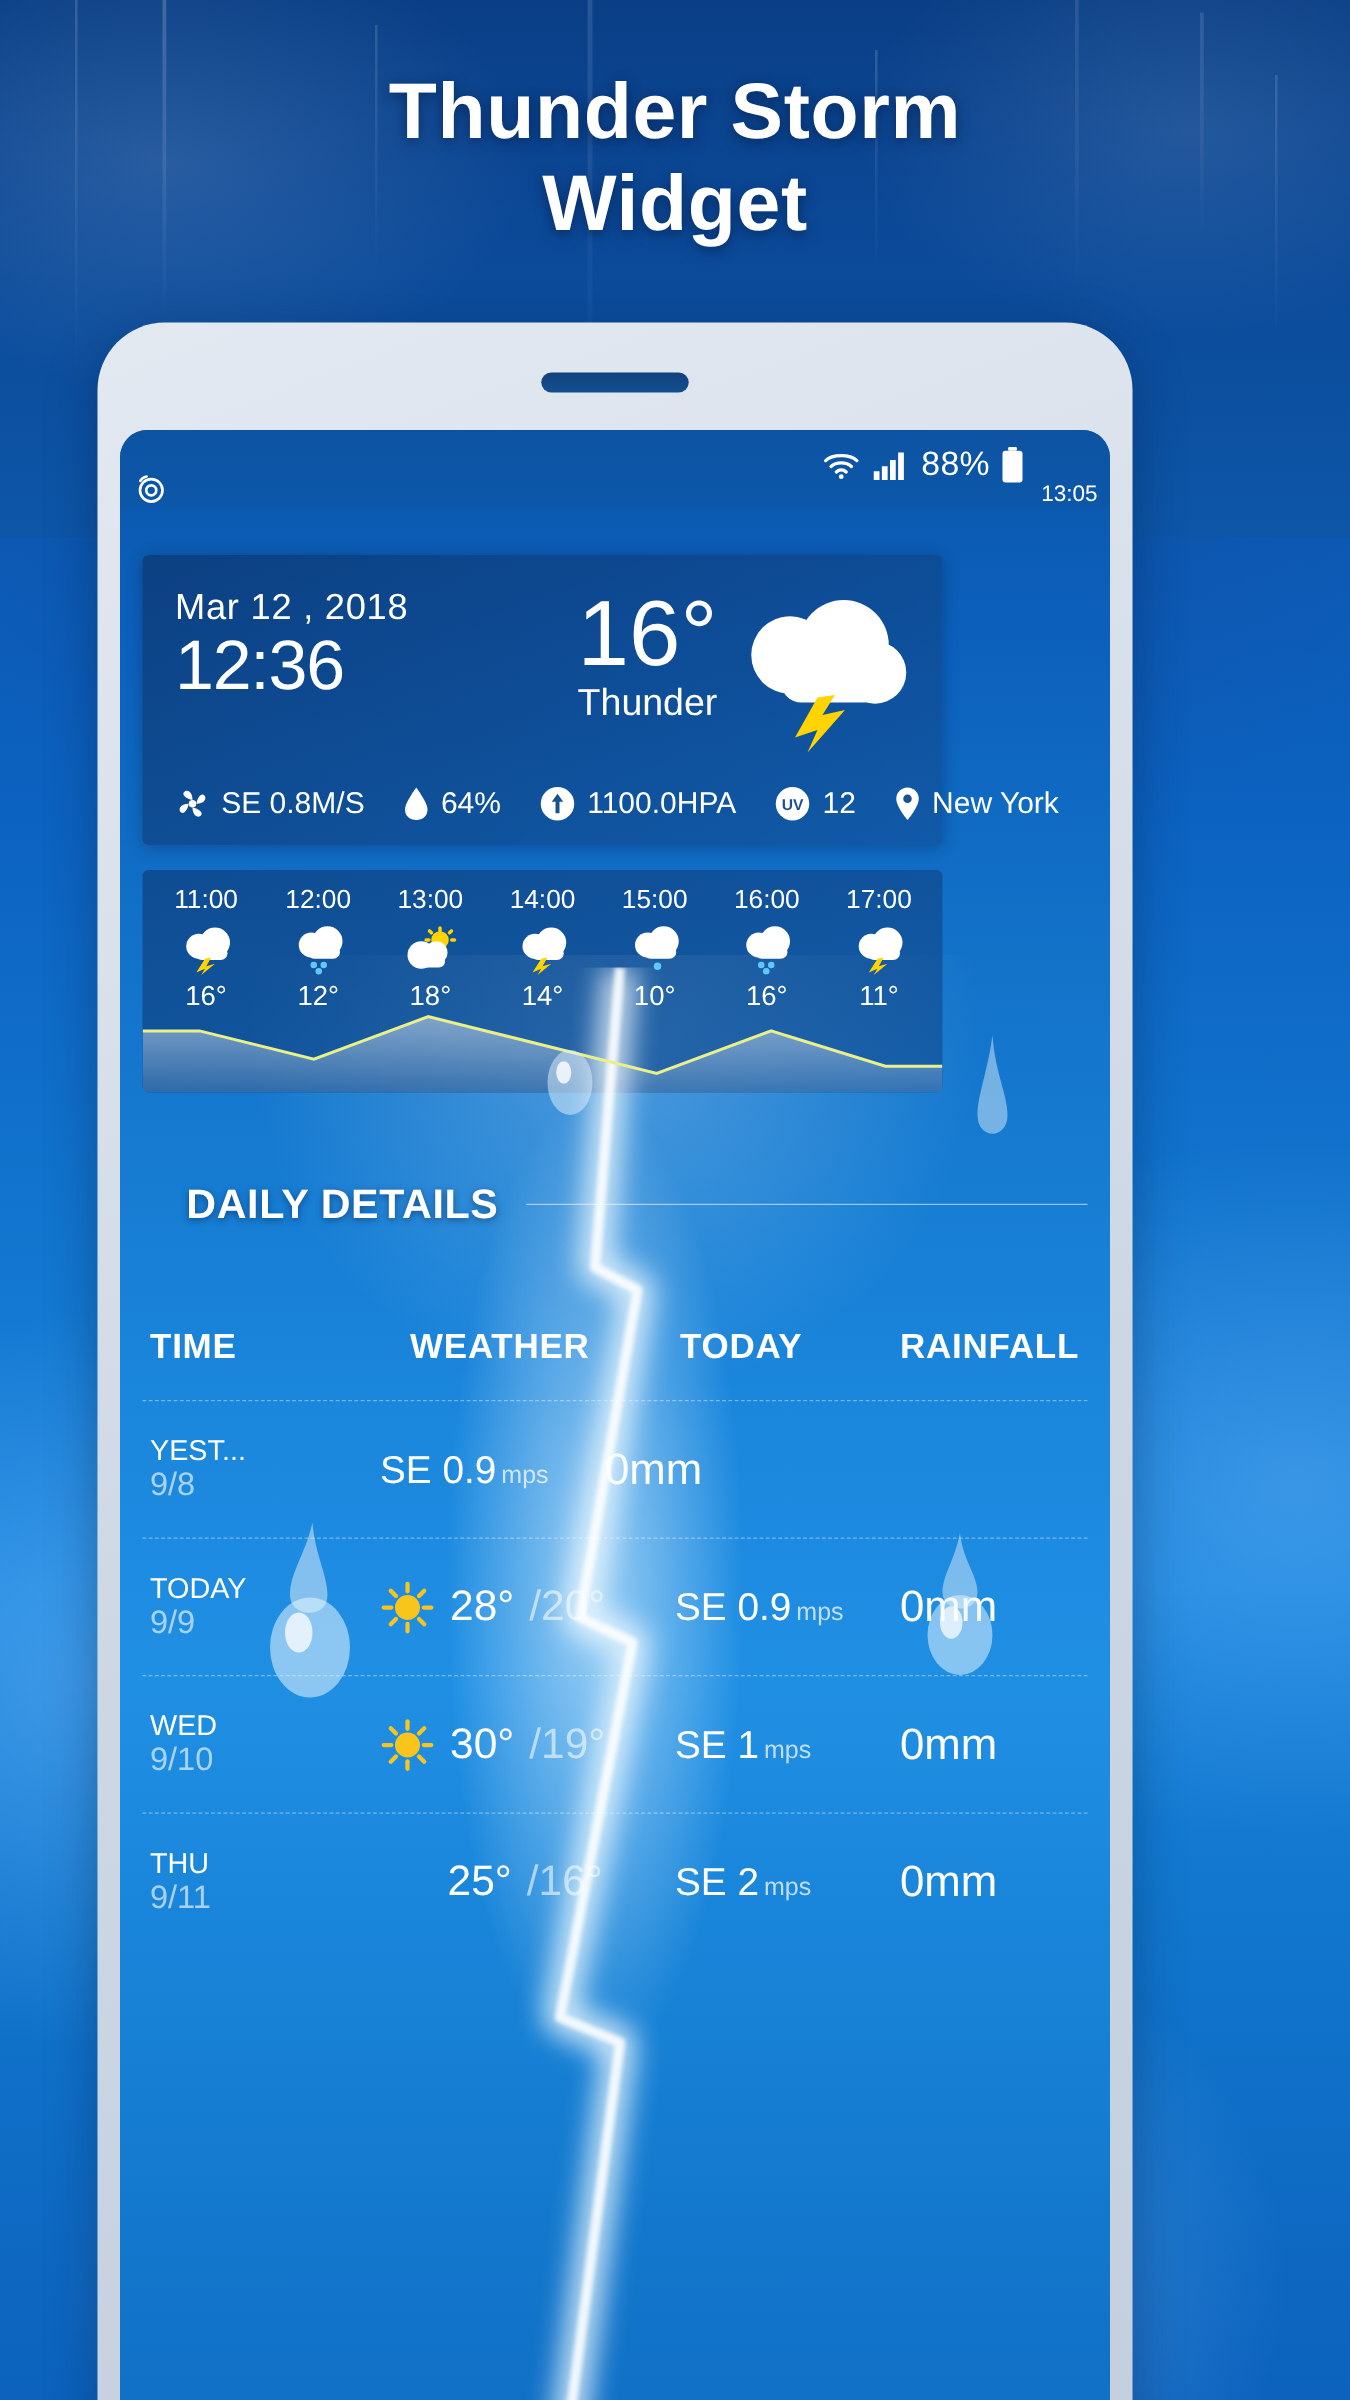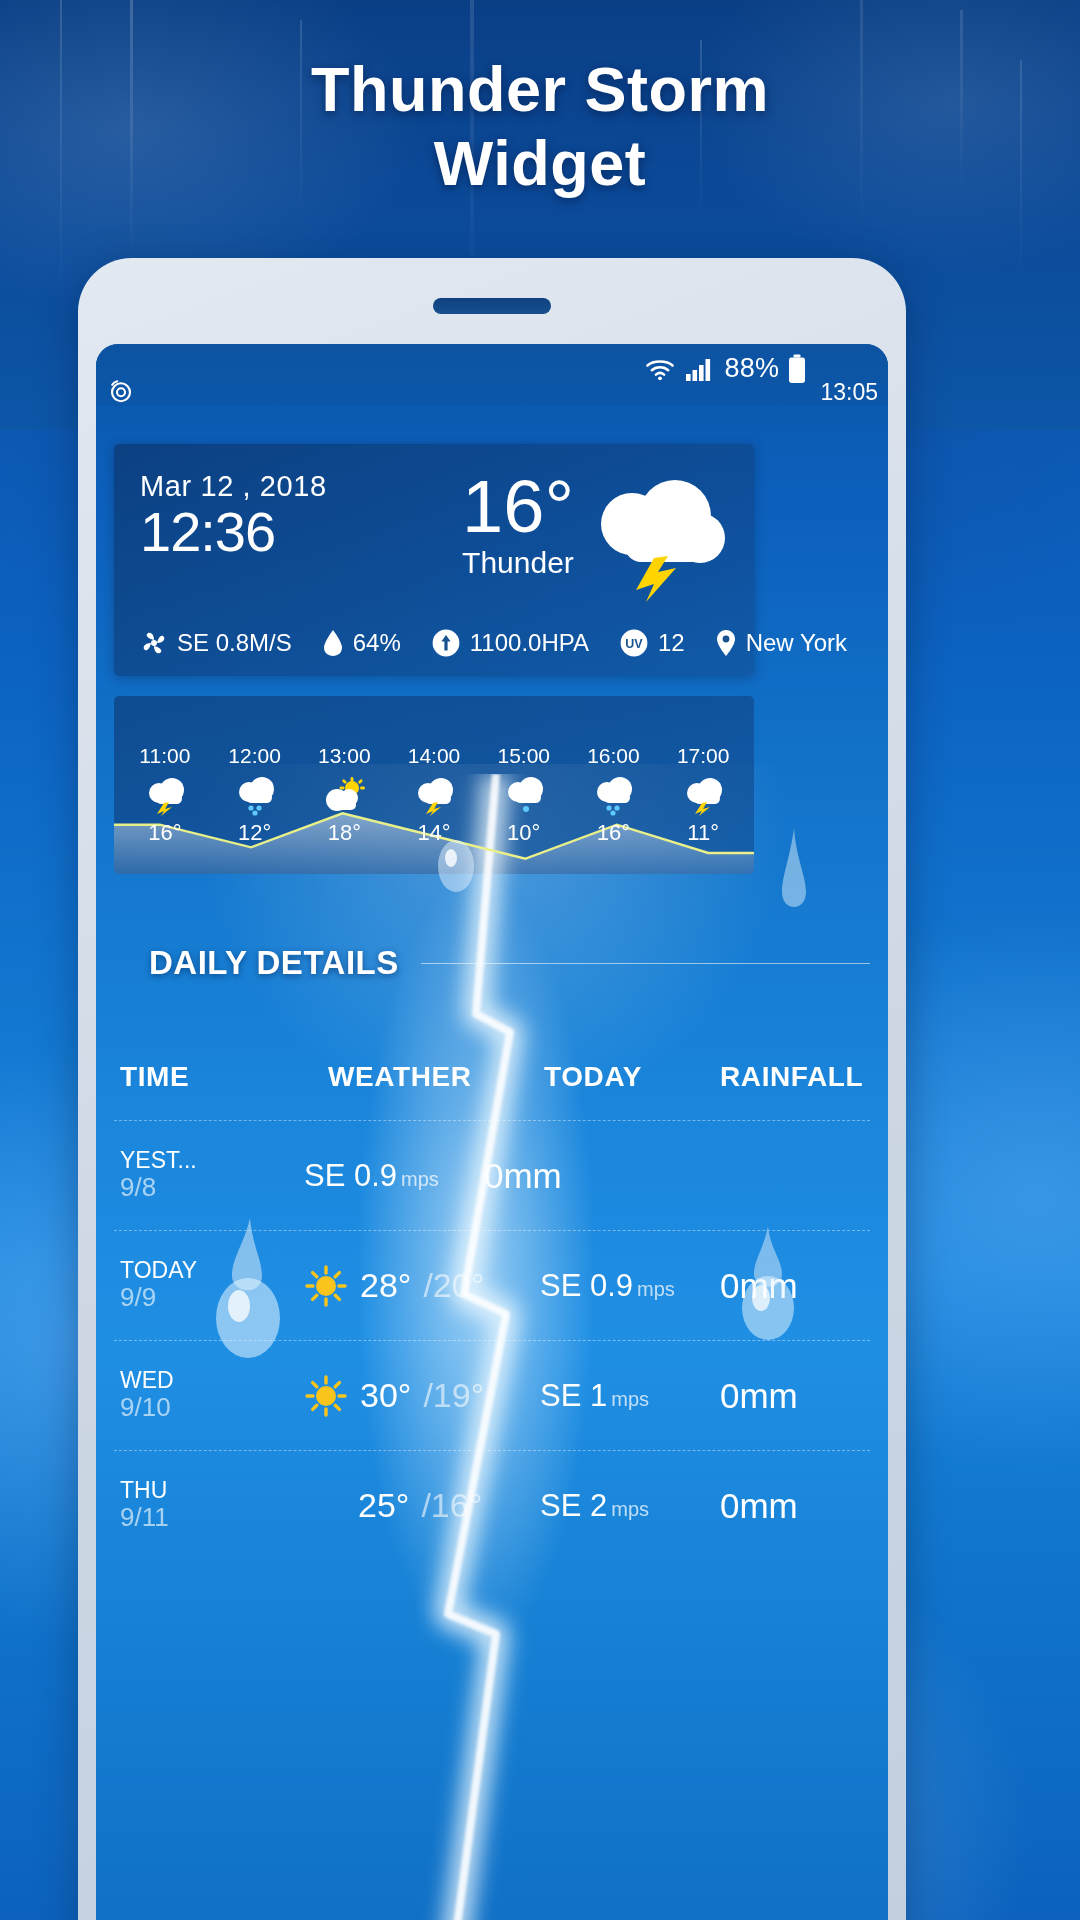--- a/index.html
+++ b/index.html
@@ -102,21 +102,21 @@
 
   
   #statusbar{
     position:absolute; left:0; top:0; width:792px; height:62px;
     display:flex; align-items:flex-end; justify-content:space-between;
     padding:0 10px; color:#fff;
     background:linear-gradient(180deg,#0d53a2,#0c57a9);
   }
   .sb-right{ display:flex; align-items:center; gap:9px; font-size:27px; }
   .sb-pct{ font-size:27px; letter-spacing:.3px;}
-  .sb-time{ font-size:23px; margin-left:5px;margin-top:48px; }
+  .sb-time{ font-size:18px; margin-left:5px;margin-top:48px; }
   svg{ display:block; }
 
   
   #widget{
     position:absolute; left:18px; top:100px; width:640px;
     border-radius:5px;
     background:linear-gradient(150deg, rgba(12,54,110,.72) 0%, rgba(14,63,126,.66) 45%, rgba(17,78,150,.60) 100%);
     padding:26px 24px 18px 26px;
     color:#fff;
     box-shadow:0 2px 12px rgba(0,18,50,.28);
@@ -137,21 +137,21 @@
   .stat:last-child{ margin-right:0; }
 
   
   #hourly{
     position:absolute; left:18px; top:352px; width:640px; height:178px;
     border-radius:5px; overflow:hidden;
     background:linear-gradient(160deg, rgba(14,62,124,.70) 0%, rgba(17,76,146,.62) 100%);
     color:#fff;
   }
   .hours{ display:flex; position:relative; z-index:3; padding:12px 6px 0 6px; }
-  .hcell{ flex:1; text-align:center;margin-top:36px; }
+  .hcell{ flex:1; text-align:center; }
   .hlabel{ font-size:21px; font-weight:300; }
   .hicon{ height:44px; display:flex; align-items:center; justify-content:center; margin:6px 0 2px; }
   .htemp{ font-size:22px; font-weight:300; }
   .hchart{ position:absolute; left:0; bottom:0; width:640px; height:78px; z-index:2; }
 
   
   #daily-head{
     position:absolute; left:18px; top:600px; width:756px;
     display:flex; align-items:center; gap:22px; color:#fff;
   }

